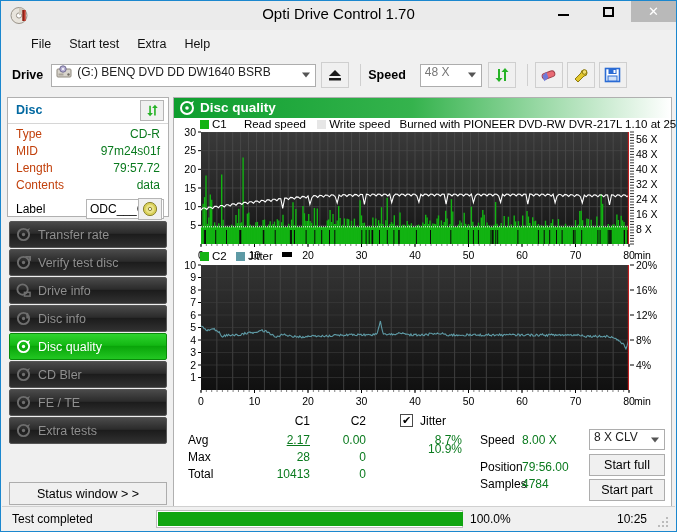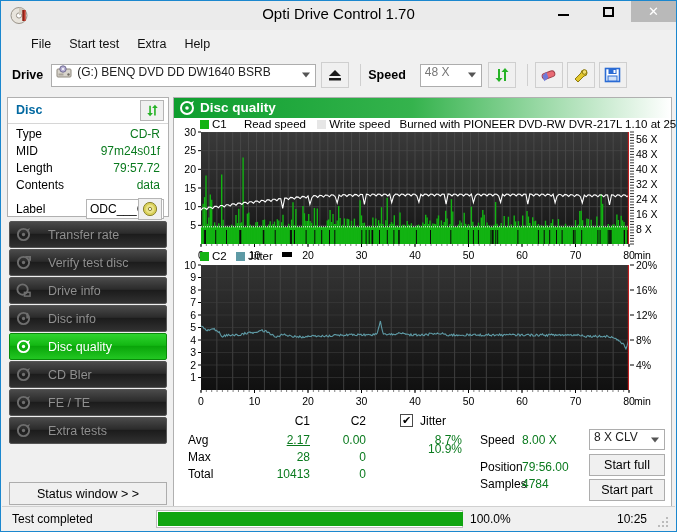--- a/index.html
+++ b/index.html
@@ -77,21 +77,21 @@
   #leftcol { position:absolute; left:6px; top:96px; width:162px; height:410px; }
   #disc-panel { position:absolute; left:0; top:0; width:162px; height:120px; background:#fff; border:1px solid #b0b0b0;}
   .panel-head { position:relative; height:26px; border-bottom:1px solid #d6d6d6; }
   .panel-head .ttl { position:absolute; left:8px; top:5px; font-weight:bold; font-size:12.5px; color:#0369a1; }
   .refresh-btn {
     position:absolute; right:4px; top:2px; width:24px; height:21px;
     background:#f0f0f0; border:1px solid #b5b5b5;
     display:flex; align-items:center; justify-content:center;
   }
   .dl-row { position:relative; height:17px; font-size:12px; }
-  .dl-row .k { position:absolute; left:8px; color:#000000;text-align:right; }
+  .dl-row .k { position:absolute; left:8px; color:#c2410c;text-align:right; }
   .dl-row .v { position:absolute; right:8px; color:#0a7a1e; }
   .label-row { position:relative; height:26px; margin-top:2px;padding-left:32px; }
   .label-row .k { position:absolute; left:8px; top:5px; font-size:12px; }
   .label-input {
     position:absolute; left:46px; top:2px; width:78px; height:20px;
     border:1px solid #b5b5b5; background:#fff; font-size:12px;
     padding:1px 3px; color:#000; font-family:"Liberation Sans", sans-serif;margin-left:32px;
   }
   .disc-icon-btn {
     position:absolute; left:130px; top:1px; width:24px; height:22px;
@@ -105,21 +105,21 @@
     background:linear-gradient(to bottom, #4a4a4a 0%, #2b2b2b 45%, #1c1c1c 50%, #313131 100%);
     border:1px solid #555; border-radius:2px;
     display:flex; align-items:center; color:#8f8f8f; font-size:12.5px;
     cursor:default;
   }
   .navbtn.active {
     background:linear-gradient(to bottom, #2fd42f 0%, #13b813 45%, #0aa50a 50%, #22c722 100%);
     border:1px solid #0a8a0a; color:#fff;
   }
   .navbtn .nic { width:26px; display:flex; align-items:center; justify-content:center; }
-  .navbtn .nlbl { margin-left:12px; }
+  .navbtn .nlbl { margin-left:2px; }
   #statuswin {
     position:absolute; left:2px; top:385px; width:158px; height:23px;
     background:#f0f0f0; border:1px solid #adadad;
     display:flex; align-items:center; justify-content:center;
     font-size:12.5px; color:#000;
   }
   
   #main {
     position:absolute; left:172px; top:96px; width:499px; height:410px;
     background:#fff; border:1px solid #b0b0b0;

